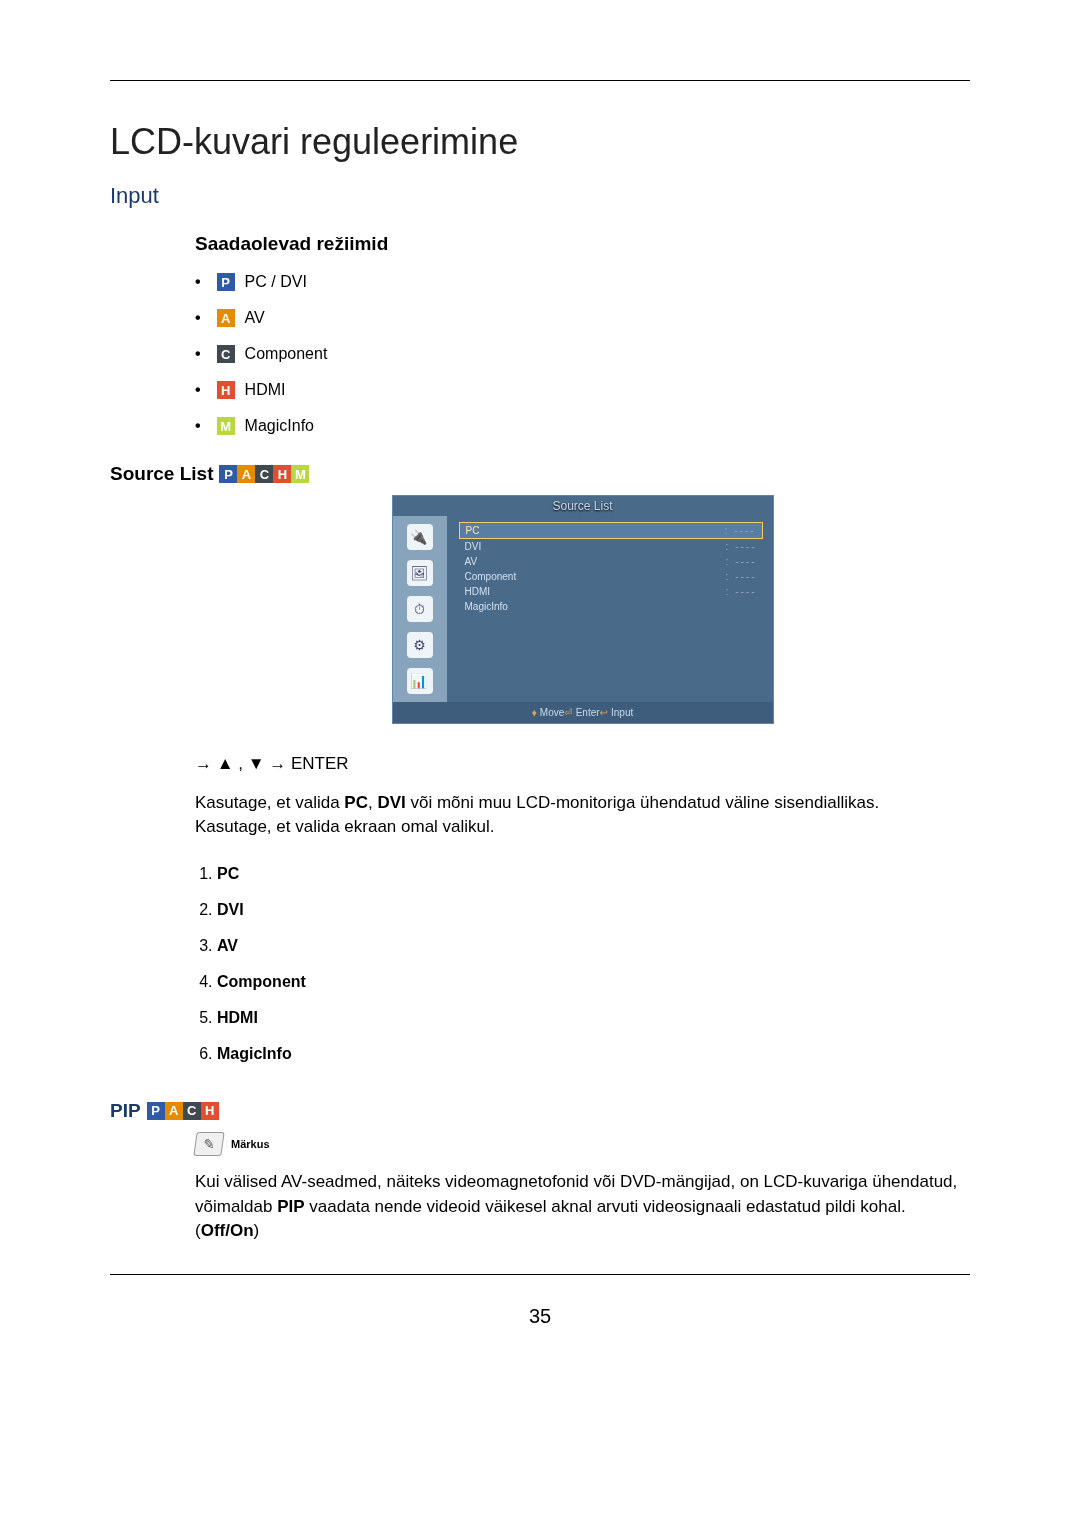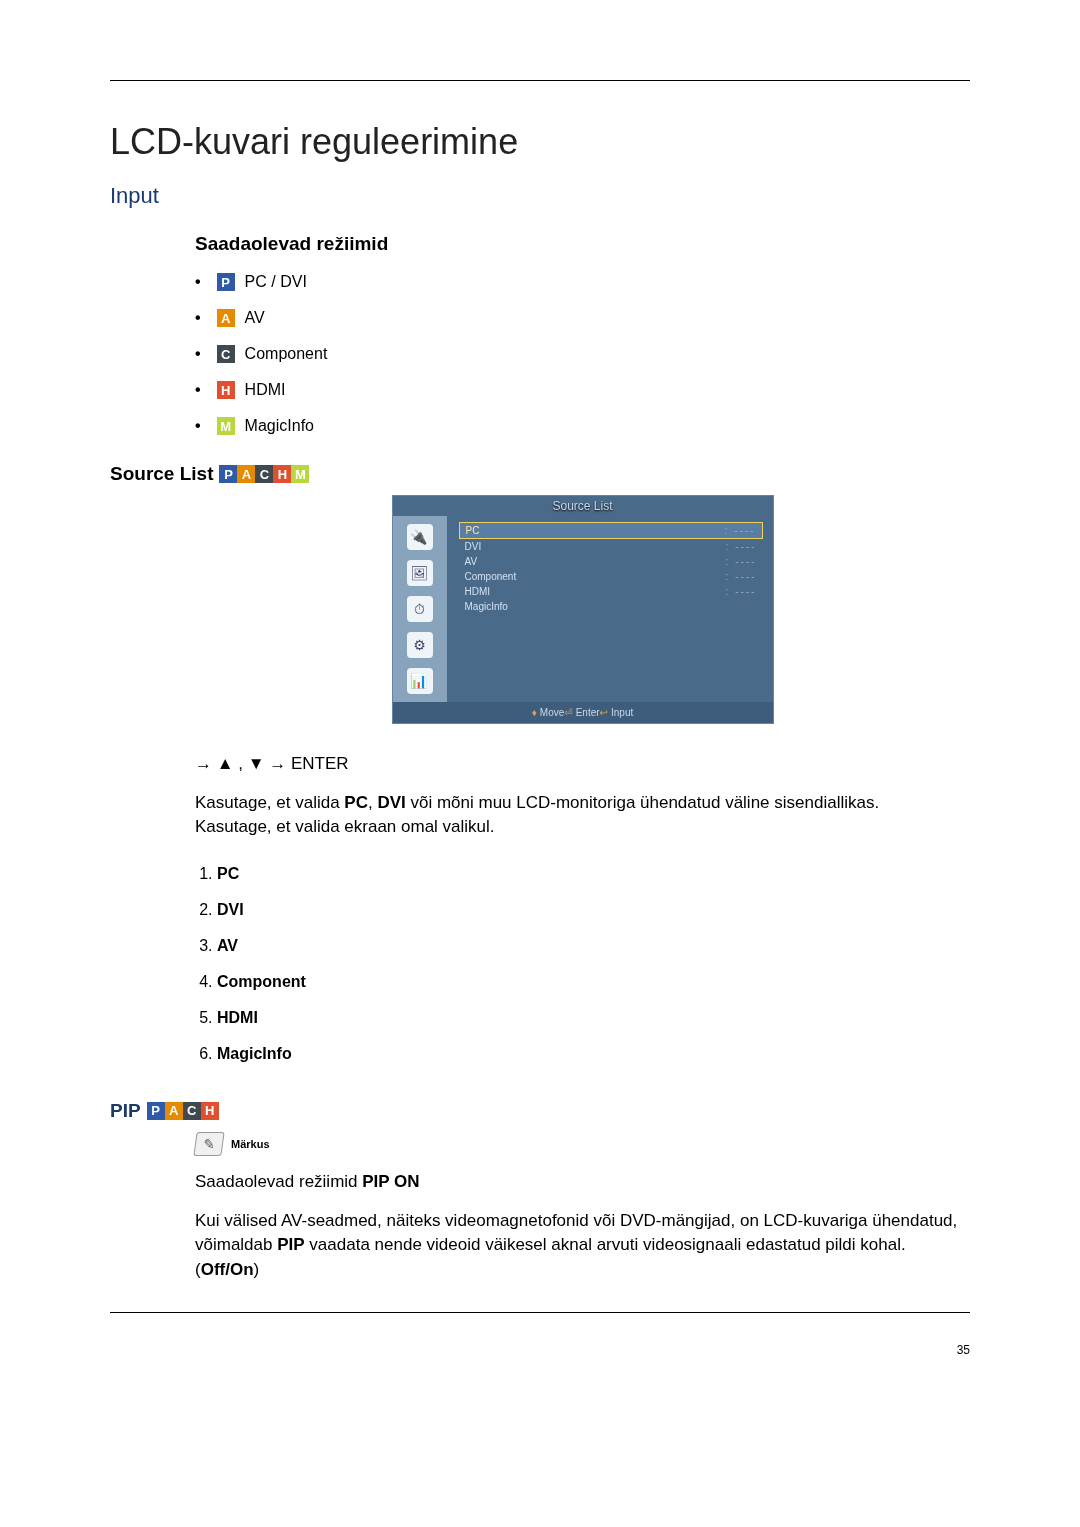--- a/index.html
+++ b/index.html
@@ -187,22 +187,22 @@
   .note-row {
     display:flex; align-items:center; gap:8px; margin:6px 0 10px 0;
   }
   .note-icon {
     width:26px; height:22px;
     display:inline-flex; align-items:center; justify-content:center;
     background:#f0f0f0; border:1px solid #999; border-radius:3px;
     font-size:14px; color:#555; transform:skewX(-8deg);
   }
   .page-number {
-    text-align:right;
-    font-size:12px;
+    text-align:center;
+    font-size:20px;
     margin-top:30px;
   }
 </style>
 </head>
 <body>
 
 <div class="page">
 
   <hr class="hr-top">
 
@@ -324,23 +324,20 @@
       <span class="mode-badge badge-h">H</span>
     </span>
   </div>
 
   <div class="content-indent">
     <div class="note-row">
       <span class="note-icon">✎</span>
       <span style="font-weight:bold;font-size:11px">Märkus</span>
     </div>
 
-    <div class="body-text">
-      <span>Saadaolevad režiimid </span><b>PIP ON</b>
-    </div>
 
     <div class="body-text">
       <span>Kui välised AV-seadmed, näiteks videomagnetofonid või DVD-mängijad, on LCD-kuvariga ühendatud, võimaldab </span><b>PIP</b><span> vaadata nende videoid väikesel aknal arvuti videosignaali edastatud pildi kohal. (</span><b>Off/On</b><span>)</span>
     </div>
 
   </div>
 
   <hr class="hr-bottom" style="margin-top:30px">
   <div class="page-number">35</div>
 

